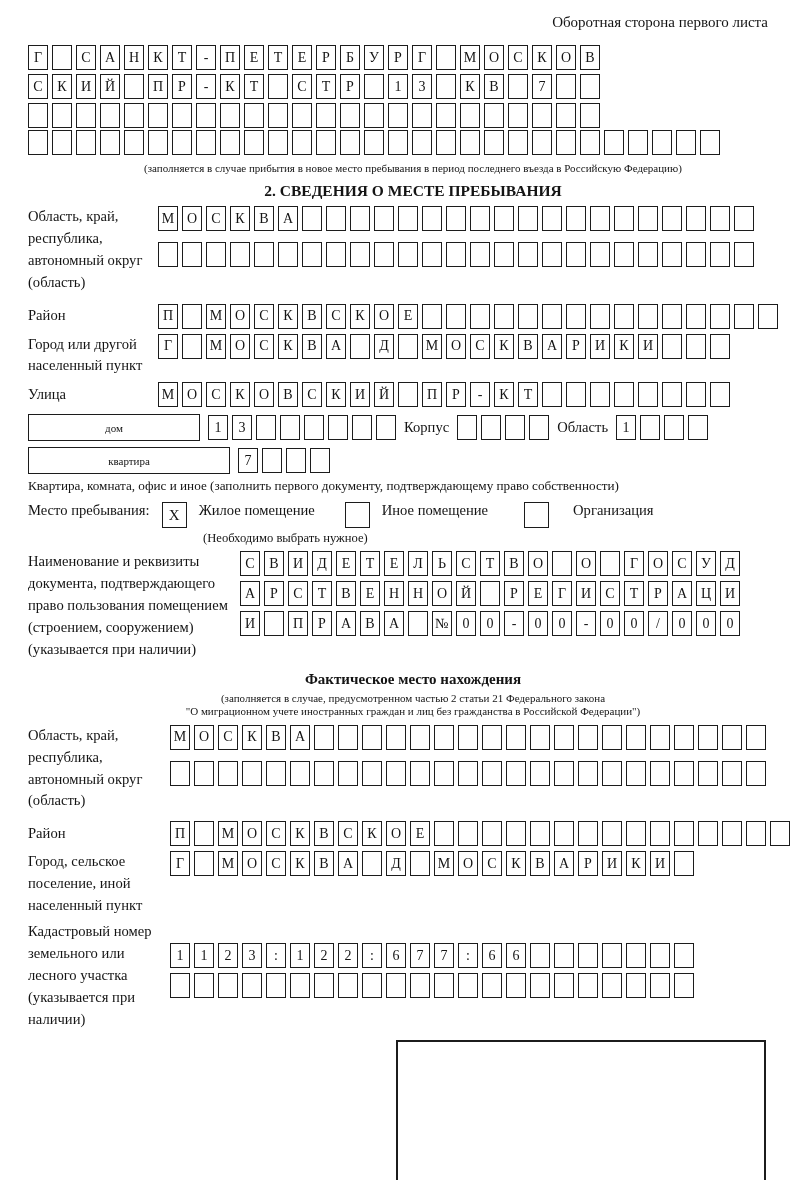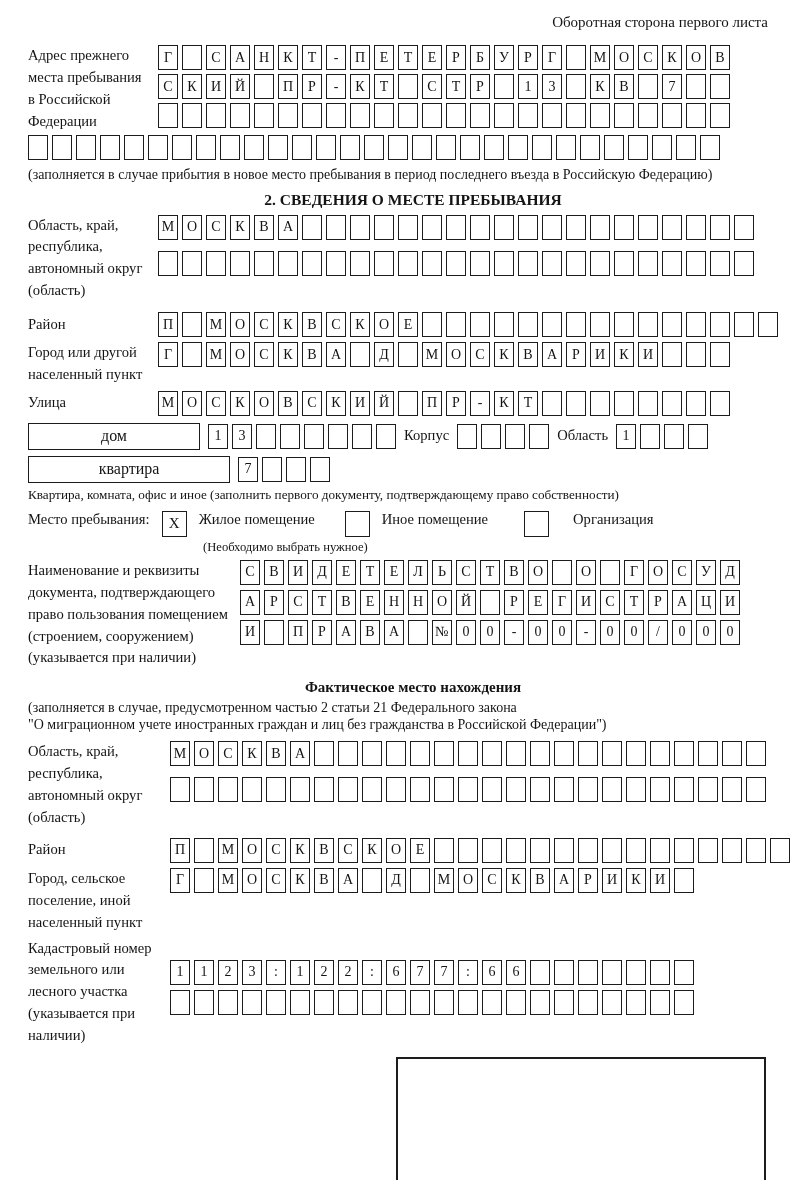--- a/index.html
+++ b/index.html
@@ -17,43 +17,42 @@
   .w140 { width:142px; min-width:142px; padding-right:6px; }
   .w210 { width:212px; min-width:212px; padding-right:6px; }
   .rows { display:flex; flex-direction:column; gap:4px; }
   .rows.wide { gap:11px; }
   .cells { display:flex; gap:4px; }
   .cell {
     width:20px; min-width:20px; height:25px; border:1.6px solid #1c1c1c;
     display:flex; align-items:center; justify-content:center;
     font-size:14px;
   }
-  .note { font-size:14px; margin-top:7px; }
+  .note { font-size:11px; text-align:center; margin-top:7px; }
   .h2 { font-weight:bold; font-size:15.5px; text-align:center; margin:8px 0 6px; }
   .h2b { font-weight:bold; font-size:15px; text-align:center; margin:10px 0 4px; }
-  .inline-box { border:1.6px solid #1c1c1c; height:27px; display:flex; align-items:center; justify-content:center; font-size:16px; }
+  .inline-box { border:1.6px solid #1c1c1c; height:27px; display:flex; align-items:center; justify-content:center; font-size:11px; }
   .dom-box { width:172px; }
   .kv-box { width:202px; }
   .caption { font-size:13.2px; margin:4px 0 7px; }
   .cbrow { display:flex; align-items:flex-start; gap:12px; margin-top:8px; font-size:14.6px; }
   .checkbox { width:25px; height:26px; min-width:25px; border:1.7px solid #1c1c1c; display:flex; align-items:center; justify-content:center; font-size:15px; }
   .cbnote { font-size:12.6px; margin:3px 0 4px 175px; }
   .stamp-wrap { margin-left:360px; width:406px; margin-top:10px; }
   .stamp-box { width:370px; height:178px; border:2px solid #1c1c1c; margin-left:8px; }
   .mt2 { margin-top:2px; }
 </style>
 </head>
 <body>
 
 <div class="page">
 
   <div class="corner">Оборотная сторона первого листа</div>
 
   <div class="frow">
-    <div class="label w130">Адрес прежнего места пребывания в Российской Федерации</div>
     <div class="rows">
       <div class="cells">
           <div class="cell">Г</div>
           <div class="cell"></div>
           <div class="cell">С</div>
           <div class="cell">А</div>
           <div class="cell">Н</div>
           <div class="cell">К</div>
           <div class="cell">Т</div>
           <div class="cell">-</div>

